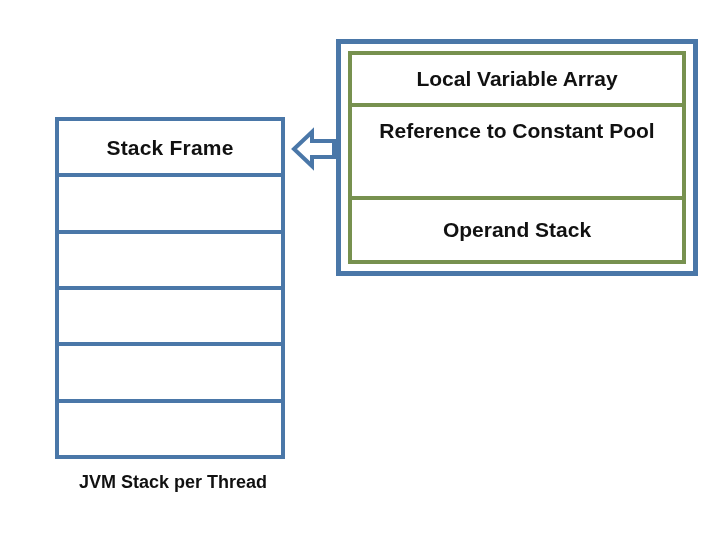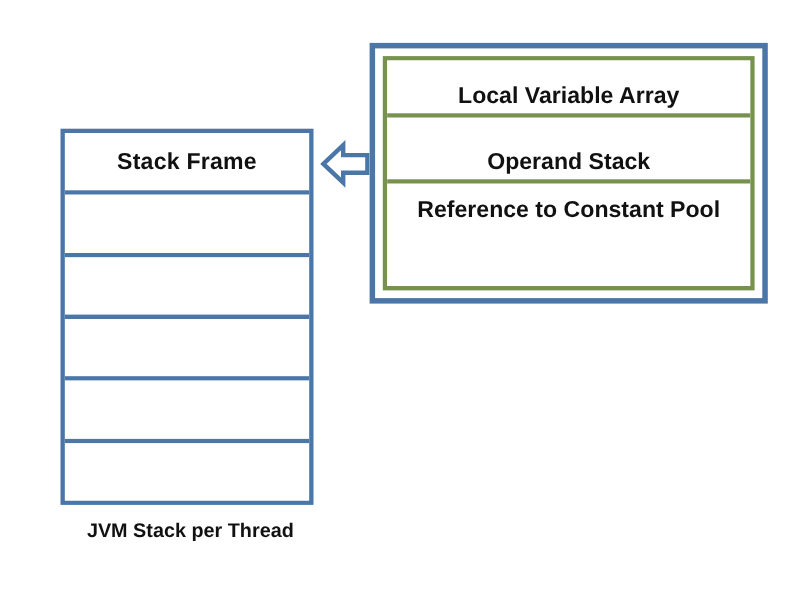--- a/index.html
+++ b/index.html
@@ -100,21 +100,21 @@
     border: 4px solid #77914f;
     background: #ffffff;
     display: flex;
     flex-direction: column;
   }
   .frame-part {
     box-sizing: border-box;
     background: #ffffff;
     border-bottom: 4px solid #77914f;
     display: flex;
-    align-items: flex-end;
+    align-items: center;
     justify-content: center;
     text-align: center;
     padding: 2px 14px;
   }
   .frame-part:last-child {
     border-bottom: none;
   }
   .frame-part.p1 { flex: 0 0 52px; }
   .frame-part.p2 { flex: 0 0 60px; }
   .frame-part.p3 { flex: 1 1 auto; align-items: flex-start; padding-top: 12px; }
@@ -157,22 +157,22 @@
     <svg width="46" height="50" viewBox="0 0 46 50" xmlns="http://www.w3.org/2000/svg">
       <path d="M 3 25 L 21 8 L 21 17 L 43 17 L 43 33 L 21 33 L 21 42 Z" fill="#ffffff" stroke="#4a77a8" stroke-width="4" stroke-linejoin="miter"></path>
     </svg>
   </div>
 
   <div id="frame-panel">
     <div id="frame-inner">
       <div class="frame-part p1">
         <span class="frame-part-label">Local Variable Array</span>
       </div>
+      <div class="frame-part p3">
+        <span class="frame-part-label">Reference to Constant Pool</span>
+      </div>
       <div class="frame-part p2">
         <span class="frame-part-label">Operand Stack</span>
-      </div>
-      <div class="frame-part p3">
-        <span class="frame-part-label">Reference to Constant Pool</span>
       </div>
     </div>
   </div>
 
 </div>
 
 </body></html>

